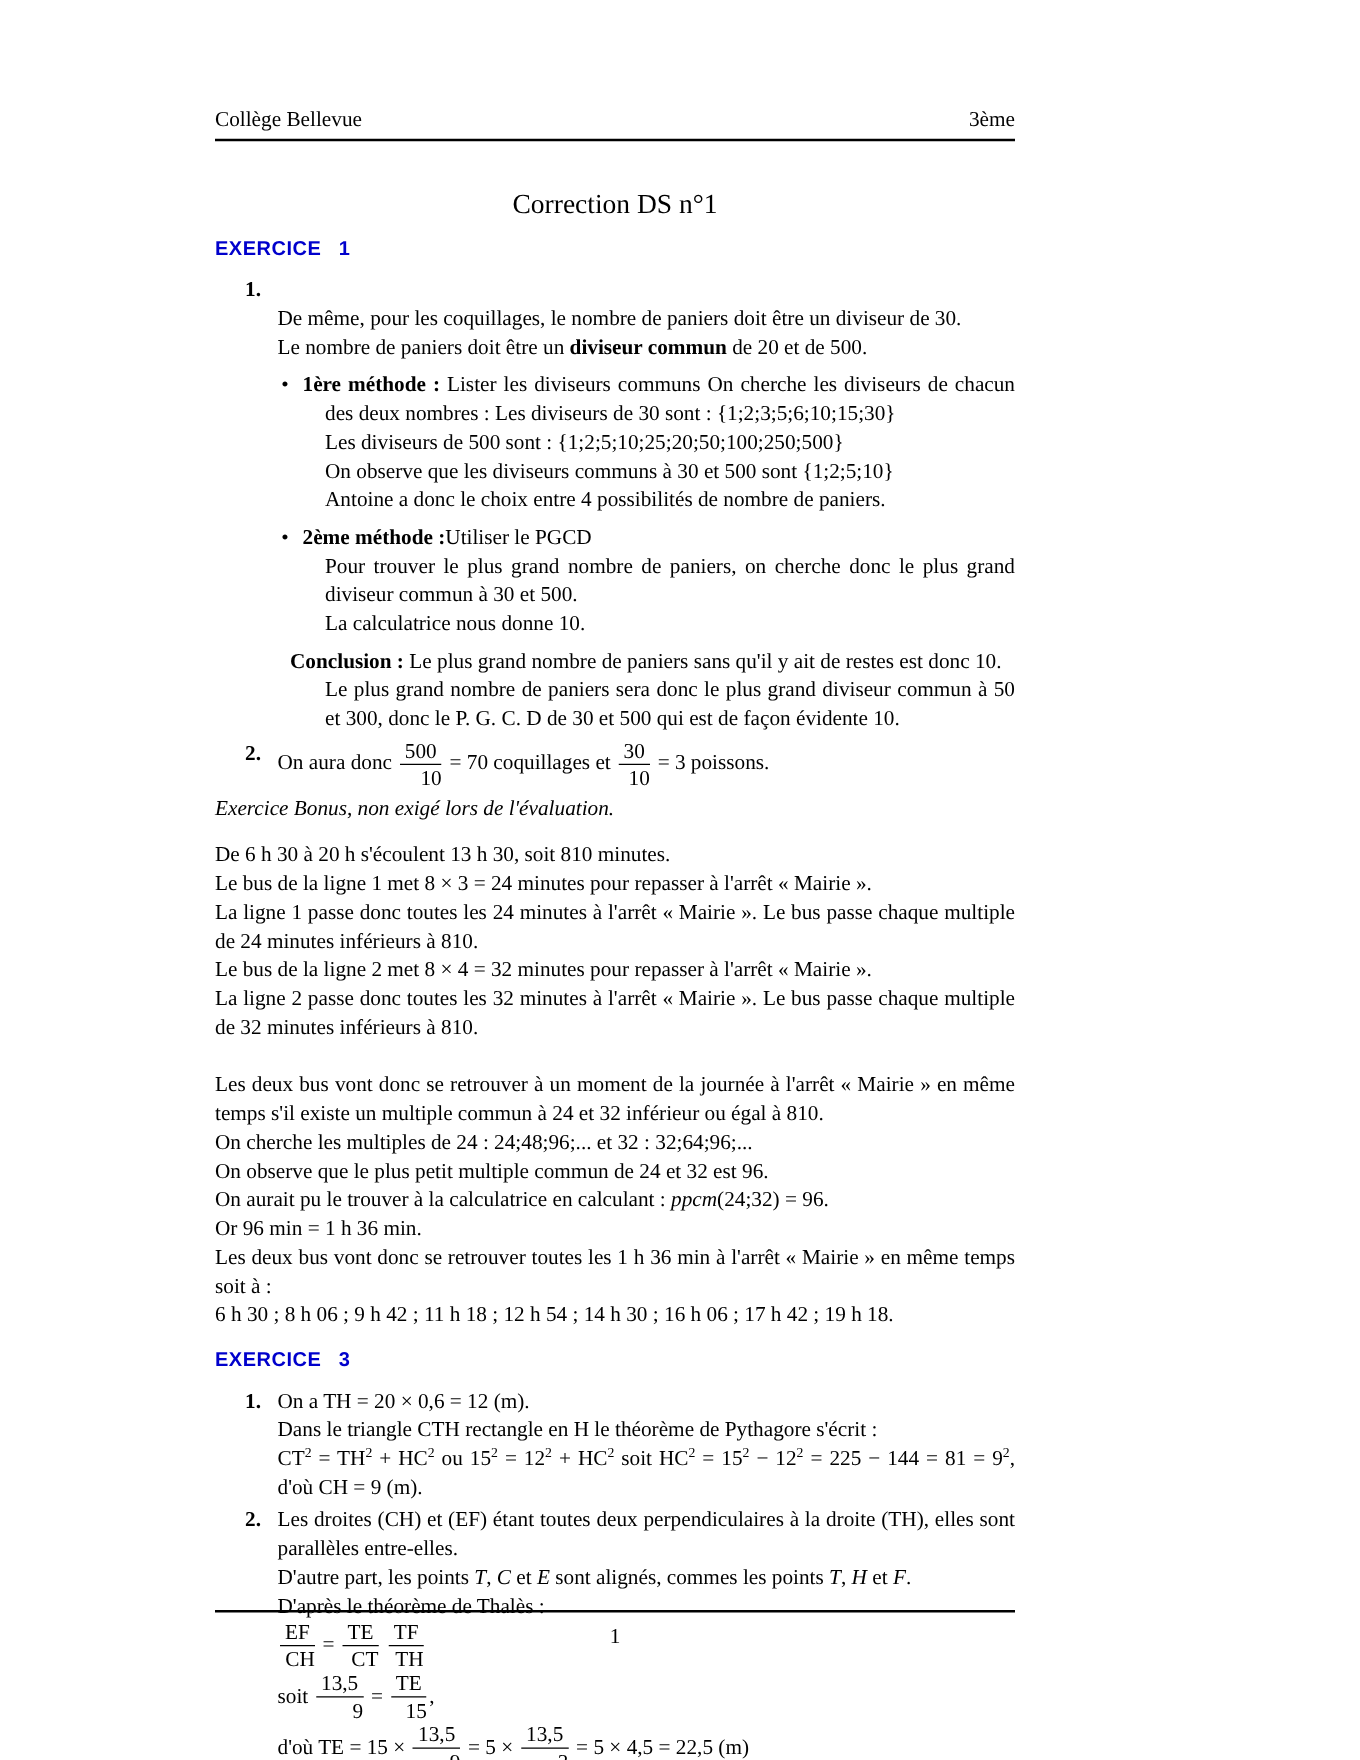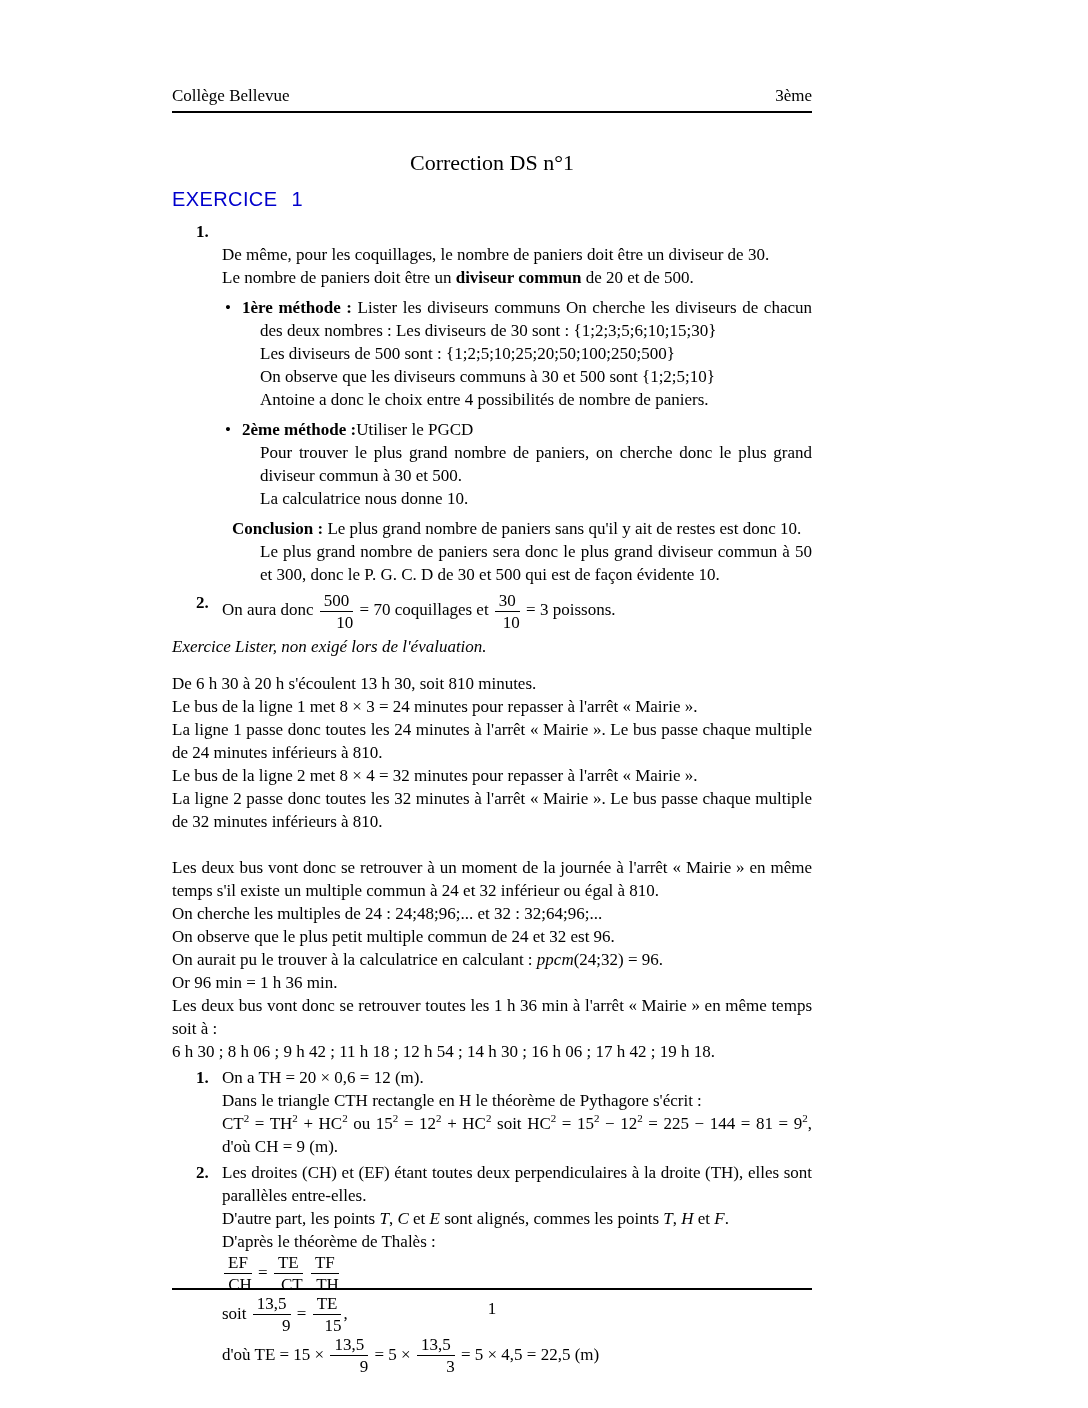--- a/index.html
+++ b/index.html
@@ -24,22 +24,22 @@
     padding-bottom:4px;
   }
   .doc-title {
     text-align:center;
     margin-top:38px;
     font-size:22px;
   }
   .ex-heading {
     color:var(--accent,#0000cc);
     font-family:"Liberation Sans", sans-serif;
-    font-weight:normal;
-    font-size:20px;
+    font-weight:bold;
+    font-size:16px;
     letter-spacing:0.4px;
     margin-top:14px;
     margin-bottom:9px;
   }
   .ex-heading .num { margin-left:14px; }
 
   .num-item {
     position:relative;
     padding-left:50px;
     text-align:justify;
@@ -125,32 +125,35 @@
   <div class="conclusion">
     <span><span class="b">Conclusion :</span><span> Le plus grand nombre de paniers sans qu'il y ait de restes est donc 10.</span><br><span>Le plus grand nombre de paniers sera donc le plus grand diviseur commun à 50 et 300, donc le P. G. C. D de 30 et 500 qui est de façon évidente 10.</span></span>
   </div>
 
   <div class="num-item">
     <span class="label">2.</span>
     <span><span>On aura donc </span><span class="frac"><span class="top">500</span><span class="bot">10</span></span><span> = 70 coquillages et </span><span class="frac"><span class="top">30</span><span class="bot">10</span></span><span> = 3 poissons.</span></span>
   </div>
 
 
-  <div class="subtitle">Exercice Lister, non exigé lors de l'évaluation.</div>
+  <div class="subtitle">Exercice Bonus, non exigé lors de l'évaluation.</div>
 
   <div class="para">
     <span><span>De 6 h 30 à 20 h s'écoulent 13 h 30, soit 810 minutes.</span><br><span>Le bus de la ligne 1 met 8 × 3 = 24 minutes pour repasser à l'arrêt « Mairie ».</span><br><span>La ligne 1 passe donc toutes les 24 minutes à l'arrêt « Mairie ». Le bus passe chaque multiple de 24 minutes inférieurs à 810.</span><br><span>Le bus de la ligne 2 met 8 × 4 = 32 minutes pour repasser à l'arrêt « Mairie ».</span><br><span>La ligne 2 passe donc toutes les 32 minutes à l'arrêt « Mairie ». Le bus passe chaque multiple de 32 minutes inférieurs à 810.</span></span>
   </div>
 
   <div class="vgap"></div>
 
   <div class="para">
     <span><span>Les deux bus vont donc se retrouver à un moment de la journée à l'arrêt « Mairie » en même temps s'il existe un multiple commun à 24 et 32 inférieur ou égal à 810.</span><br><span>On cherche les multiples de 24 : 24;48;96;... et 32 : 32;64;96;...</span><br><span>On observe que le plus petit multiple commun de 24 et 32 est 96.</span><br><span>On aurait pu le trouver à la calculatrice en calculant : </span><span class="i">ppcm</span><span>(24;32) = 96.</span><br><span>Or 96 min = 1 h 36 min.</span><br><span>Les deux bus vont donc se retrouver toutes les 1 h 36 min à l'arrêt « Mairie » en même temps soit à :</span><br><span>6 h 30 ; 8 h 06 ; 9 h 42 ; 11 h 18 ; 12 h 54 ; 14 h 30 ; 16 h 06 ; 17 h 42 ; 19 h 18.</span></span>
   </div>
 
+  <div class="ex-heading">
+    <span>EXERCICE</span><span class="num">3</span>
+  </div>
 
   <div class="num-item">
     <span class="label">1.</span>
     <span><span>On a TH = 20 × 0,6 = 12 (m).</span><br><span>Dans le triangle CTH rectangle en H le théorème de Pythagore s'écrit :</span><br><span>CT</span><sup>2</sup><span> = TH</span><sup>2</sup><span> + HC</span><sup>2</sup><span> ou 15</span><sup>2</sup><span> = 12</span><sup>2</sup><span> + HC</span><sup>2</sup><span> soit HC</span><sup>2</sup><span> = 15</span><sup>2</sup><span> − 12</span><sup>2</sup><span> = 225 − 144 = 81 = 9</span><sup>2</sup><span>, d'où CH = 9 (m).</span></span>
   </div>
 
   <div class="num-item">
     <span class="label">2.</span>
     <span><span>Les droites (CH) et (EF) étant toutes deux perpendiculaires à la droite (TH), elles sont parallèles entre-elles.</span><br><span>D'autre part, les points </span><span class="i">T</span><span>, </span><span class="i">C</span><span> et </span><span class="i">E</span><span> sont alignés, commes les points </span><span class="i">T</span><span>, </span><span class="i">H</span><span> et </span><span class="i">F</span><span>.</span><br><span>D'après le théorème de Thalès :</span><br><span class="frac"><span class="top">EF</span><span class="bot">CH</span></span><span> = </span><span class="frac"><span class="top">TE</span><span class="bot">CT</span></span><span> </span><span class="frac"><span class="top">TF</span><span class="bot">TH</span></span><br><span>soit </span><span class="frac"><span class="top">13,5</span><span class="bot">9</span></span><span> = </span><span class="frac"><span class="top">TE</span><span class="bot">15</span></span><span>,</span><br><span>d'où TE = 15 × </span><span class="frac"><span class="top">13,5</span><span class="bot">9</span></span><span> = 5 × </span><span class="frac"><span class="top">13,5</span><span class="bot">3</span></span><span> = 5 × 4,5 = 22,5 (m)</span></span>
   </div>

